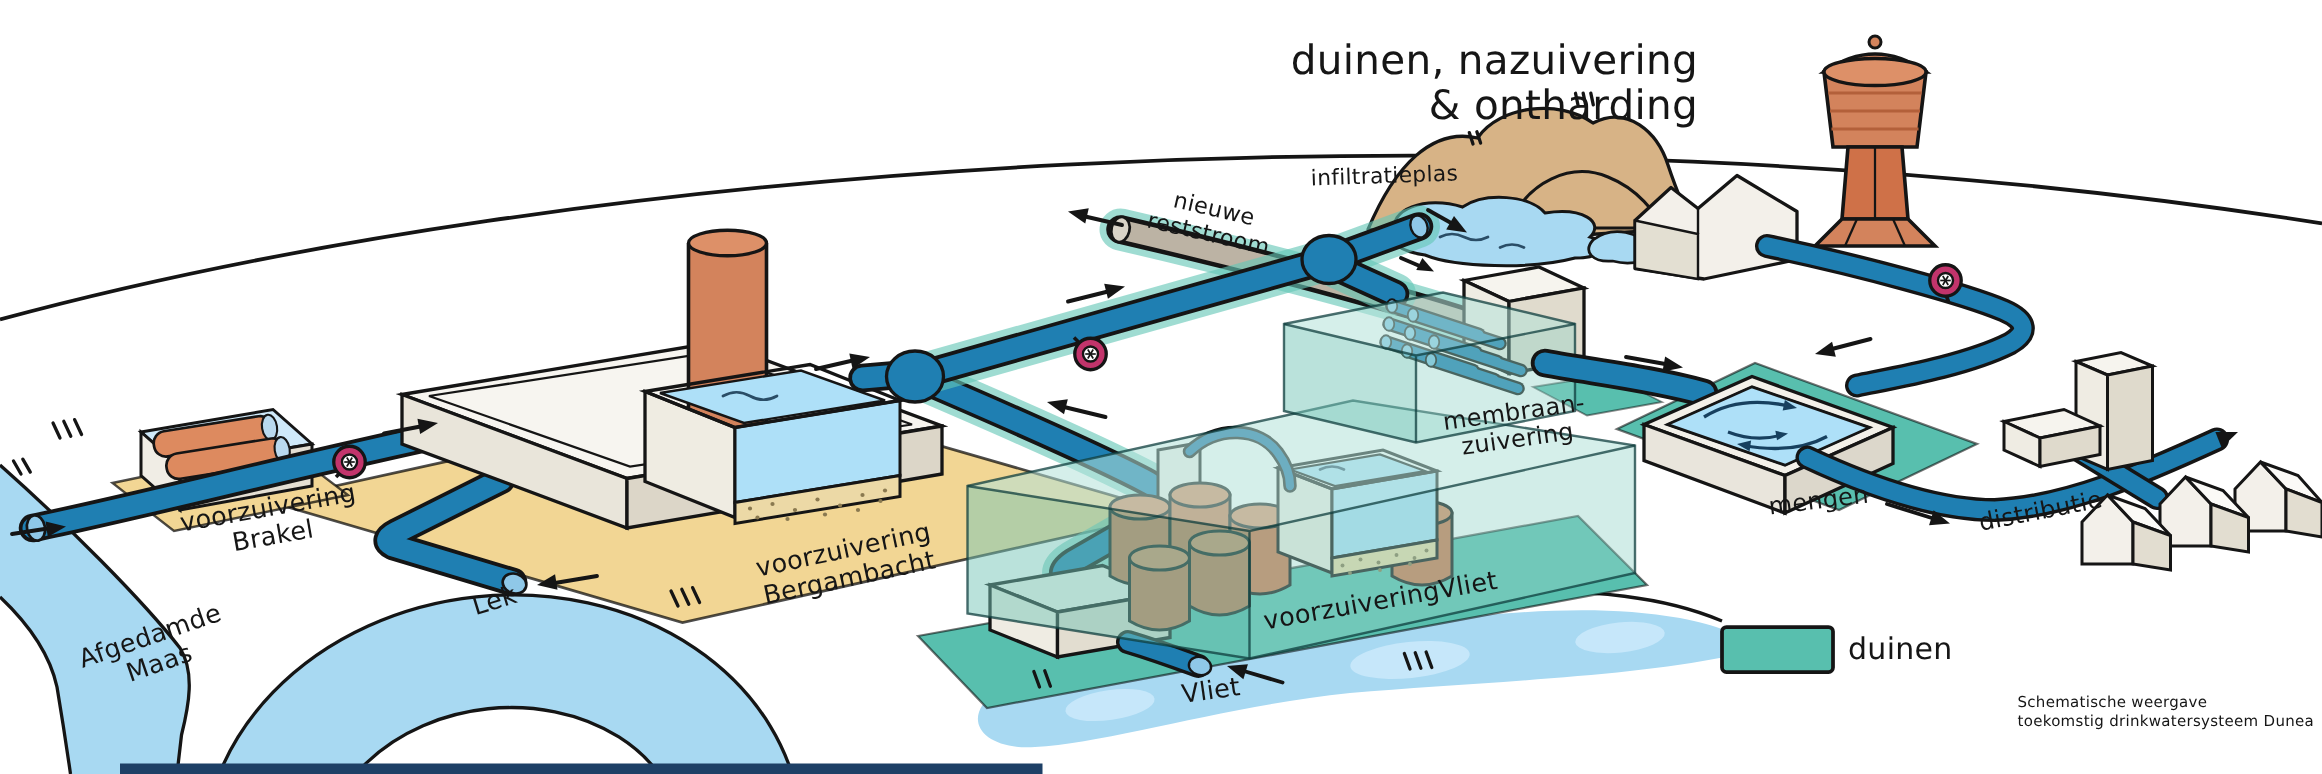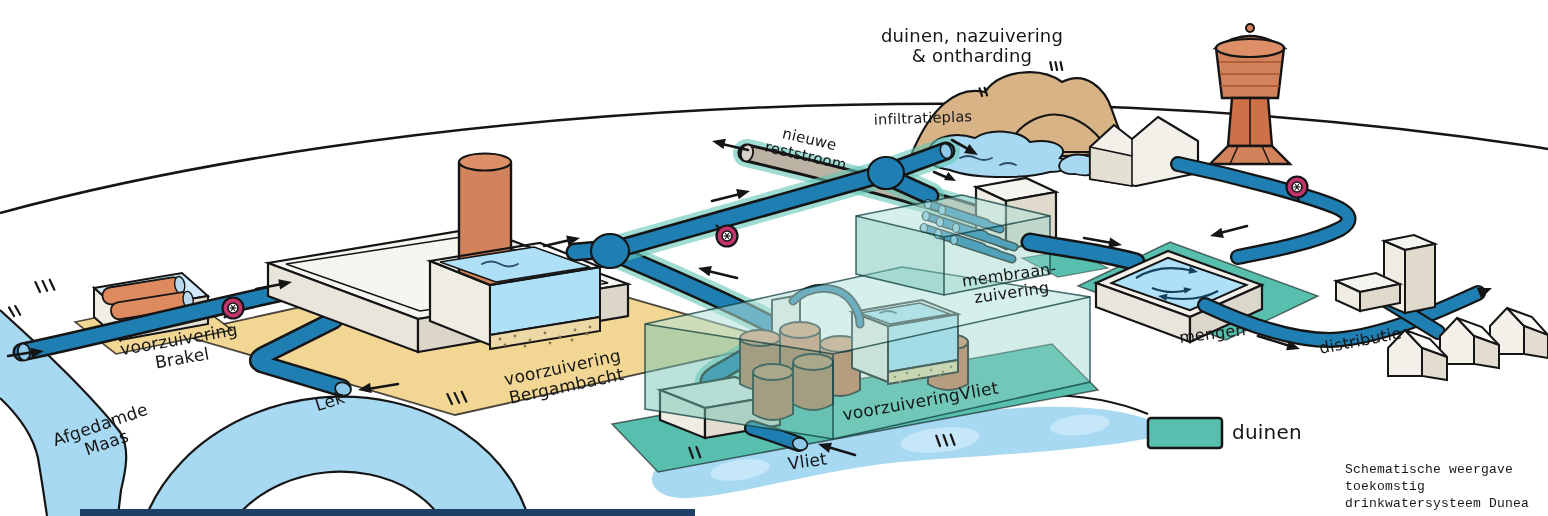--- a/index.html
+++ b/index.html
@@ -469,33 +469,33 @@
           <line x1="7" y1="2" x2="7" y2="-9"></line>
           <line x1="14" y1="4" x2="14" y2="-7"></line>
         </g>
   </g>
 
   <g>
     <rect x="1148" y="418" width="74" height="30" rx="3" fill="#58bfae" stroke="#151515" stroke-width="2.5"></rect>
   </g>
 </svg>
 
-  <div class="lbl" style="left:832px;top:26px;width:280px;font-size:18px;">duinen, nazuivering
+  <div class="lbl" style="left:852px;top:26px;width:280px;font-size:27px;text-align:right;">duinen, nazuivering
 &amp; ontharding</div>
   <div class="lbl" style="left:858px;top:110px;width:130px;font-size:14.5px;transform:rotate(-2deg);">infiltratieplas</div>
   <div class="lbl" style="left:740px;top:131px;width:135px;font-size:15px;transform:rotate(13deg);">nieuwe reststroom</div>
   <div class="lbl" style="left:113px;top:330px;width:135px;font-size:17px;transform:rotate(-10deg);">voorzuivering
 Brakel</div>
   <div class="lbl" style="left:36px;top:415px;width:135px;font-size:17px;transform:rotate(-19deg);">Afgedamde
 Maas</div>
   <div class="lbl" style="left:295px;top:392px;width:70px;font-size:17px;transform:rotate(-17deg);">Lek</div>
   <div class="lbl" style="left:482px;top:358px;width:165px;font-size:17px;transform:rotate(-12deg);">voorzuivering
 Bergambacht</div>
   <div class="lbl" style="left:828px;top:392px;width:185px;font-size:17px;transform:rotate(-10deg);">voorzuiveringVliet</div>
   <div class="lbl" style="left:770px;top:452px;width:75px;font-size:17px;transform:rotate(-8deg);">Vliet</div>
   <div class="lbl" style="left:948px;top:266px;width:125px;font-size:16px;transform:rotate(-8deg);">membraan-
 zuivering</div>
   <div class="lbl" style="left:1165px;top:325px;width:95px;font-size:16px;transform:rotate(-7deg);">mengen</div>
   <div class="lbl" style="left:1308px;top:332px;width:105px;font-size:16px;transform:rotate(-11deg);">distributie</div>
   <div class="lbl" style="left:1232px;top:421px;width:90px;font-size:20px;text-align:left;">duinen</div>
-  <div class="lbl" style="left:1345px;top:462px;width:200px;font-size:13px;text-align:left;line-height:1.3;font-family:Liberation Mono, monospace;">Schematische weergave
+  <div class="lbl" style="left:1345px;top:462px;width:200px;font-size:10px;text-align:left;line-height:1.3;">Schematische weergave
 toekomstig drinkwatersysteem Dunea</div>
 </div>
 
 </body></html>

